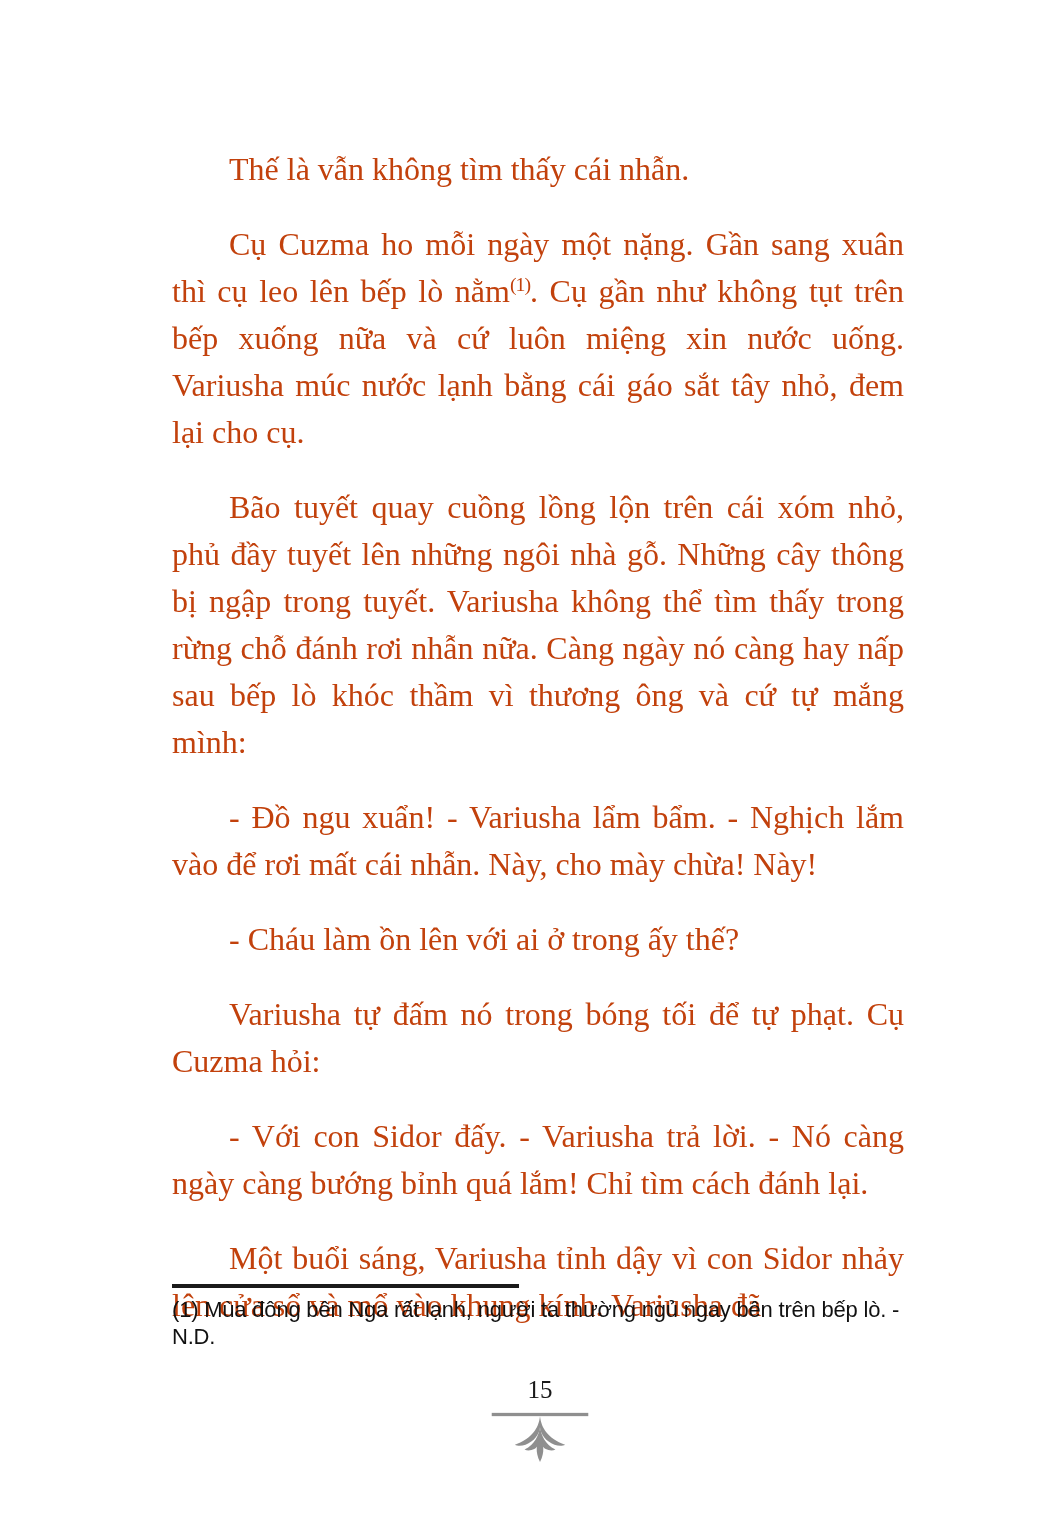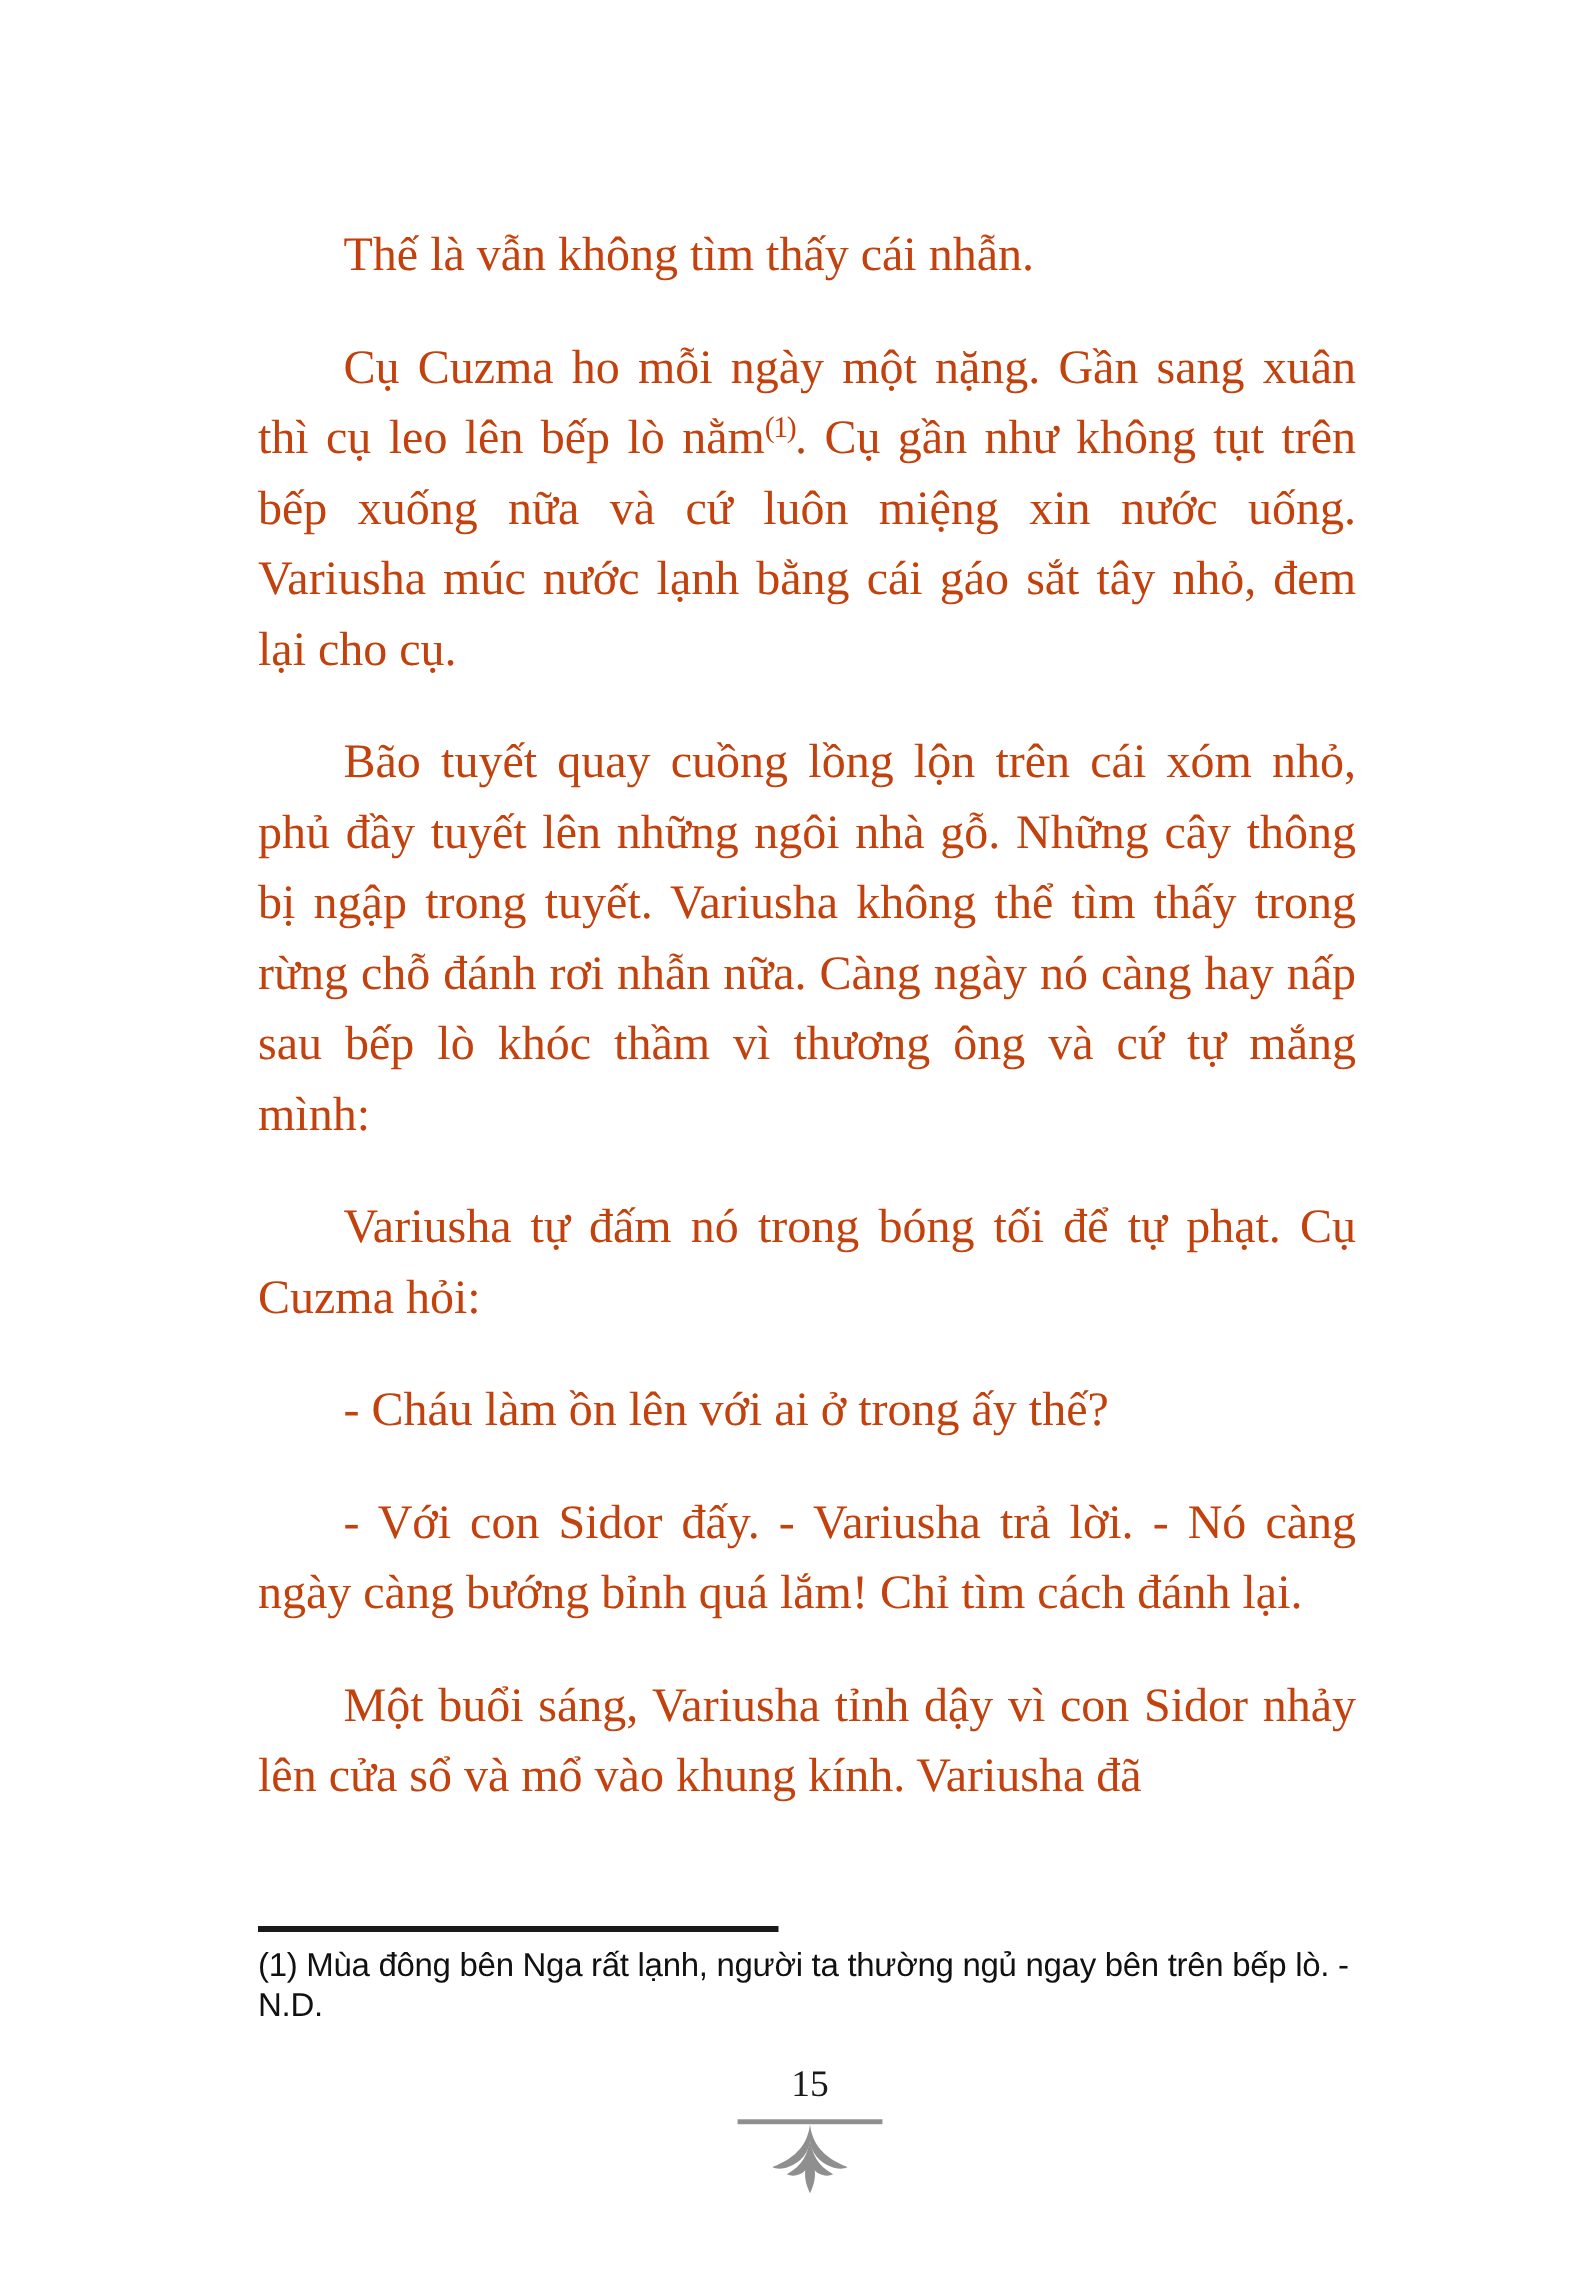--- a/index.html
+++ b/index.html
@@ -86,24 +86,27 @@
     <p>
       <span>Thế là vẫn không tìm thấy cái nhẫn.</span>
     </p>
     <p>
       <span>Cụ Cuzma ho mỗi ngày một nặng. Gần sang xuân thì cụ leo lên bếp lò nằm</span><sup class="footnote-ref">(1)</sup><span>. Cụ gần như không tụt trên bếp xuống nữa và cứ luôn miệng xin nước uống. Variusha múc nước lạnh bằng cái gáo sắt tây nhỏ, đem lại cho cụ.</span>
     </p>
     <p>
       <span>Bão tuyết quay cuồng lồng lộn trên cái xóm nhỏ, phủ đầy tuyết lên những ngôi nhà gỗ. Những cây thông bị ngập trong tuyết. Variusha không thể tìm thấy trong rừng chỗ đánh rơi nhẫn nữa. Càng ngày nó càng hay nấp sau bếp lò khóc thầm vì thương ông và cứ tự mắng mình:</span>
     </p>
     <p>
-      <span>Variusha tự đấm nó trong bóng tối để tự phạt. Cụ Cuzma hỏi:</span>
+      <span>- Đồ ngu xuẩn! - Variusha lẩm bẩm. - Nghịch lắm vào để rơi mất cái nhẫn. Này, cho mày chừa! Này!</span>
     </p>
     <p>
       <span>- Cháu làm ồn lên với ai ở trong ấy thế?</span>
+    </p>
+    <p>
+      <span>Variusha tự đấm nó trong bóng tối để tự phạt. Cụ Cuzma hỏi:</span>
     </p>
     <p>
       <span>- Với con Sidor đấy. - Variusha trả lời. - Nó càng ngày càng bướng bỉnh quá lắm! Chỉ tìm cách đánh lại.</span>
     </p>
     <p>
       <span>Một buổi sáng, Variusha tỉnh dậy vì con Sidor nhảy lên cửa sổ và mổ vào khung kính. Variusha đã</span>
     </p>
   </div>
 
   <div class="footnote-rule"></div>

